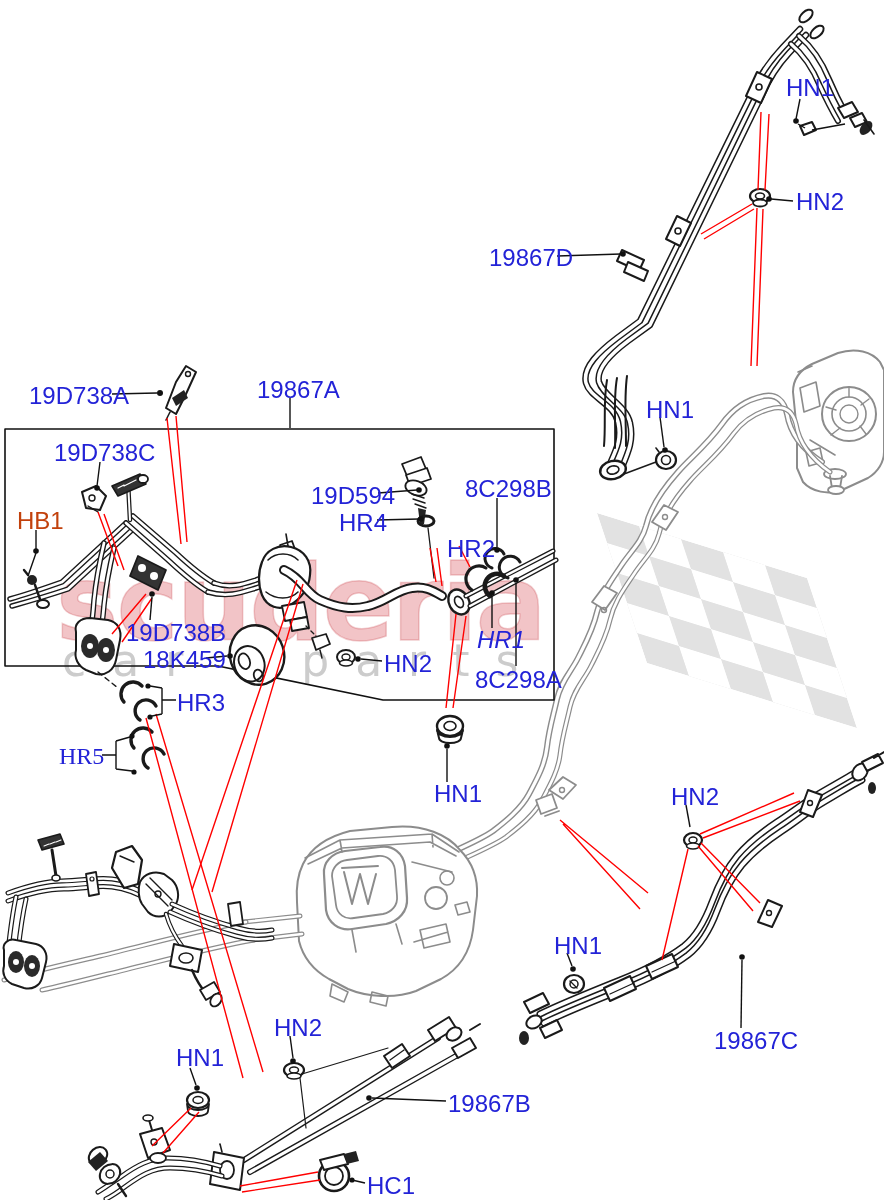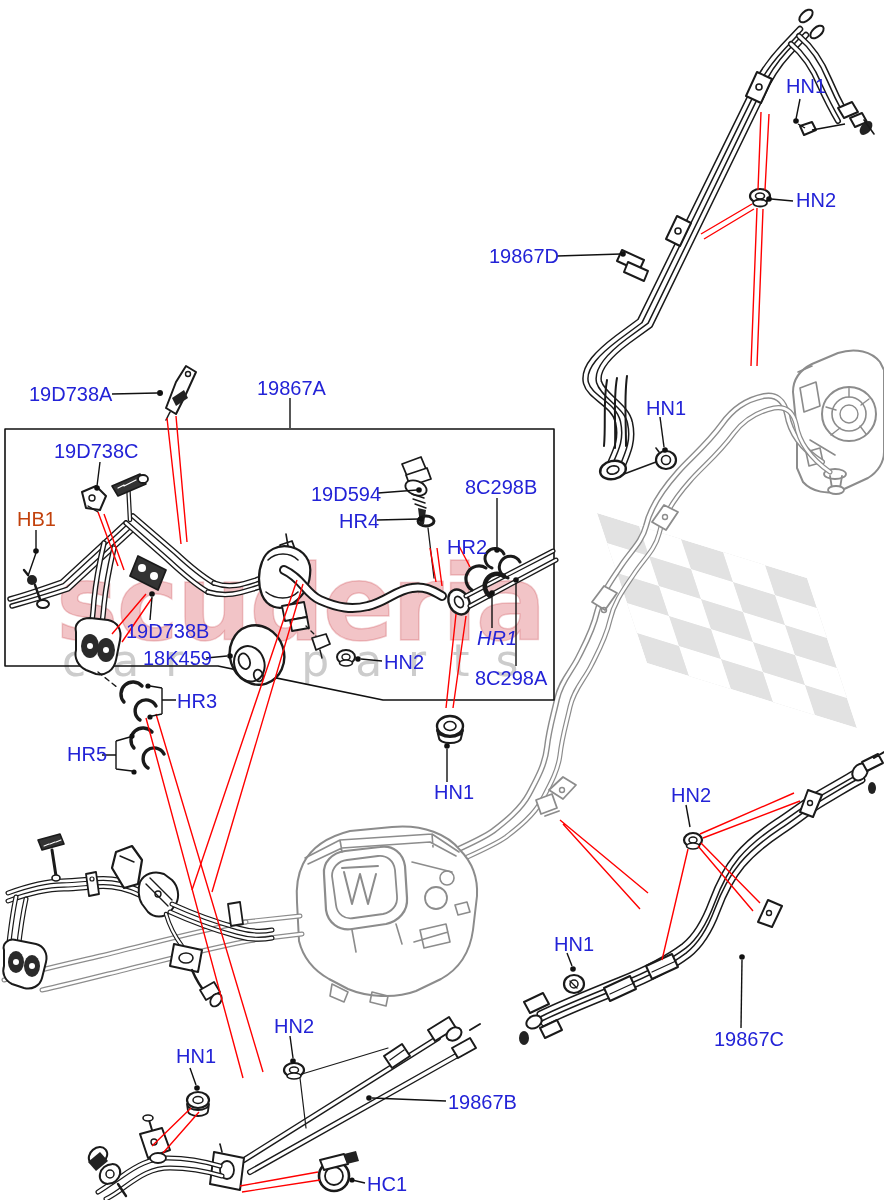--- a/index.html
+++ b/index.html
@@ -1,19 +1,19 @@
 <!DOCTYPE html>
 <html><head>
 <meta charset="utf-8">
 <style>
   html,body{margin:0;padding:0;background:#ffffff;}
   #stage{position:relative;width:884px;height:1200px;background:#ffffff;overflow:hidden;
          font-family:"Liberation Sans", sans-serif;}
   #art{position:absolute;left:0;top:0;}
-  .part-label{position:absolute;font-size:20px;line-height:1;white-space:nowrap;cursor:pointer;}
+  .part-label{position:absolute;font-size:24px;line-height:1;white-space:nowrap;cursor:pointer;}
   text.brand{font-family:"DejaVu Sans", sans-serif;font-weight:bold;}
   text.tagline{font-family:"DejaVu Sans", sans-serif;}
 </style>
 </head>
 <body>
 
 <div id="stage">
 
 <svg id="art" width="884" height="1200" viewBox="0 0 884 1200" xmlns="http://www.w3.org/2000/svg">
   <defs>
@@ -425,21 +425,21 @@
       <div class="part-label" style="left: 17px; top: 509px; color: #c2410c;">HB1</div>
       <div class="part-label" style="left: 339px; top: 511px; color: rgb(35, 35, 215);">HR4</div>
       <div class="part-label" style="left: 447px; top: 525px; color: rgb(35, 35, 215); margin-top: 12px;">HR2</div>
       <div class="part-label" style="left: 646px; top: 398px; color: rgb(35, 35, 215);">HN1</div>
       <div class="part-label" style="left: 126px; top: 621px; color: rgb(35, 35, 215);">19D738B</div>
       <div class="part-label" style="left: 143px; top: 648px; color: rgb(35, 35, 215);">18K459</div>
       <div class="part-label" style="left: 477px; top: 628px; color: rgb(35, 35, 215); font-style: italic;">HR1</div>
       <div class="part-label" style="left: 384px; top: 652px; color: rgb(35, 35, 215);">HN2</div>
       <div class="part-label" style="left: 475px; top: 668px; color: rgb(35, 35, 215);">8C298A</div>
       <div class="part-label" style="left: 177px; top: 691px; color: rgb(35, 35, 215);">HR3</div>
-      <div class="part-label" style="left: 67px; top: 744px; color: rgb(35, 35, 215);">HR5</div>
+      <div class="part-label" style="left: 59px; top: 744px; color: rgb(35, 35, 215); font-family: Liberation Serif, serif;">HR5</div>
       <div class="part-label" style="left: 434px; top: 782px; color: rgb(35, 35, 215);">HN1</div>
       <div class="part-label" style="left: 671px; top: 785px; color: rgb(35, 35, 215);">HN2</div>
       <div class="part-label" style="left: 554px; top: 934px; color: rgb(35, 35, 215);">HN1</div>
       <div class="part-label" style="left: 274px; top: 1016px; color: rgb(35, 35, 215);">HN2</div>
       <div class="part-label" style="left: 714px; top: 1029px; color: rgb(35, 35, 215);">19867C</div>
       <div class="part-label" style="left: 176px; top: 1046px; color: rgb(35, 35, 215);">HN1</div>
       <div class="part-label" style="left: 448px; top: 1092px; color: rgb(35, 35, 215);">19867B</div>
       <div class="part-label" style="left: 367px; top: 1174px; color: rgb(35, 35, 215);">HC1</div>
     </div>
 </div>

